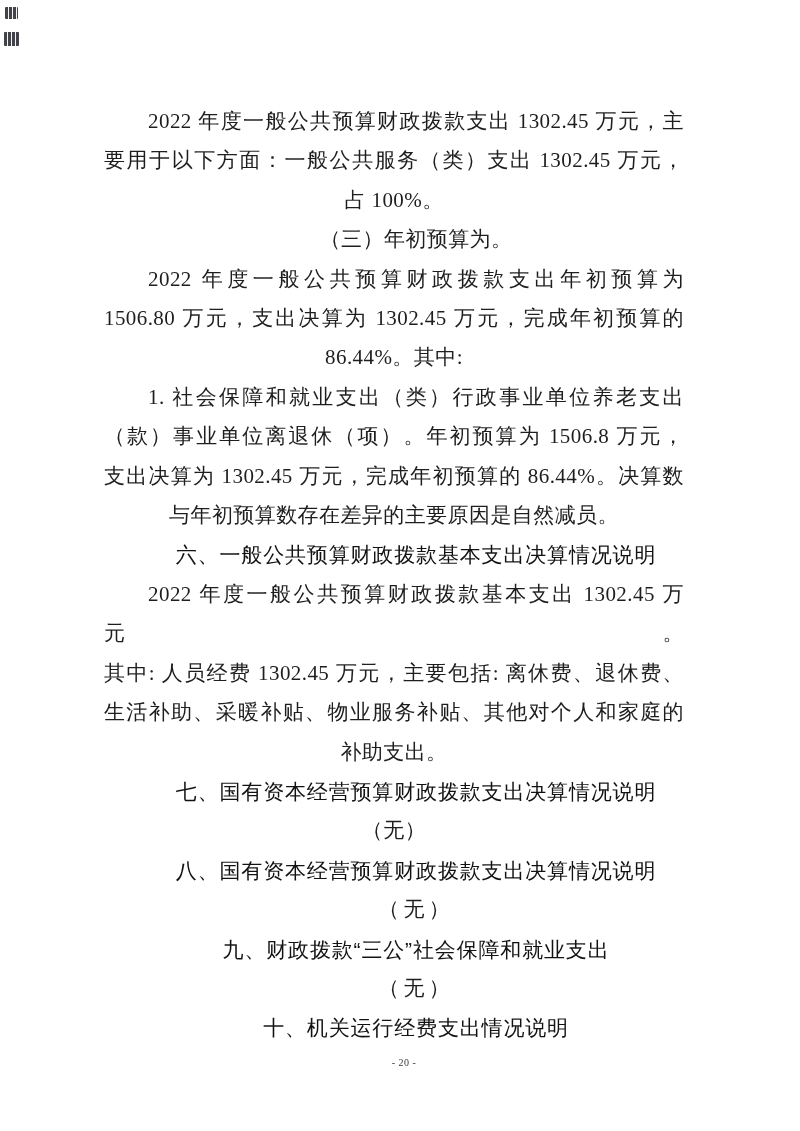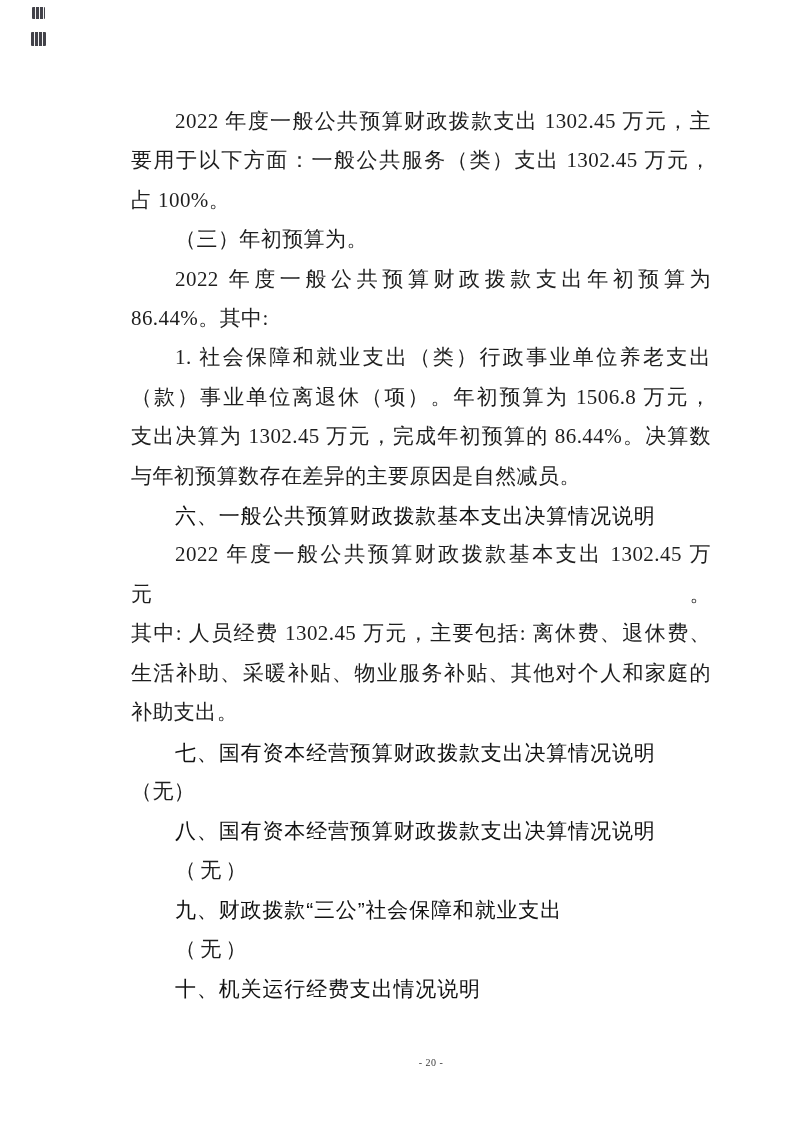--- a/index.html
+++ b/index.html
@@ -11,33 +11,32 @@
     height: 1131px;
     position: relative;
     background: var(--page-bg, #ffffff);
     overflow: hidden;
     font-family: "Liberation Serif", serif;
   }
   .page {
     position: absolute;
     inset: 0;
     background: var(--page-bg, #ffffff);
-    margin-left: 27px;
   }
   .doc {
     position: absolute;
     left: 104px;
     top: 102px;
     width: 580px;
   }
   .line {
     font-size: 21px;
     line-height: 39.4px;
     color: var(--ink, #1e1e1e);
-    text-align: left;
+    text-align: center;
     letter-spacing: 0.02em;
   }
   .line.body {
     font-family: "Liberation Serif", serif;
   }
   .line.heading {
     font-family: "Liberation Sans", sans-serif;
     font-weight: 400;
     color: var(--heading-ink, #121212);
     letter-spacing: 0.04em;
@@ -84,20 +83,21 @@
 
 <div class="page">
   <div class="speck s1"></div>
   <div class="speck s2"></div>
   <div class="doc" id="doc">
       <div class="line body indent justify">2022 年度一般公共预算财政拨款支出 1302.45 万元，主</div>
       <div class="line body justify">要用于以下方面：一般公共服务（类）支出 1302.45 万元，</div>
       <div class="line body">占 100%。</div>
       <div class="line body indent">（三）年初预算为。</div>
       <div class="line body indent justify">2022 年度一般公共预算财政拨款支出年初预算为</div>
+      <div class="line body justify">1506.80 万元，支出决算为 1302.45 万元，完成年初预算的</div>
       <div class="line body">86.44%。其中:</div>
       <div class="line body indent justify">1. 社会保障和就业支出（类）行政事业单位养老支出</div>
       <div class="line body justify">（款）事业单位离退休（项）。年初预算为 1506.8 万元，</div>
       <div class="line body justify">支出决算为 1302.45 万元，完成年初预算的 86.44%。决算数</div>
       <div class="line body">与年初预算数存在差异的主要原因是自然减员。</div>
       <div class="line heading indent">六、一般公共预算财政拨款基本支出决算情况说明</div>
       <div class="line body indent justify">2022 年度一般公共预算财政拨款基本支出 1302.45 万元。</div>
       <div class="line body justify">其中: 人员经费 1302.45 万元，主要包括: 离休费、退休费、</div>
       <div class="line body justify">生活补助、采暖补贴、物业服务补贴、其他对个人和家庭的</div>
       <div class="line body">补助支出。</div>

